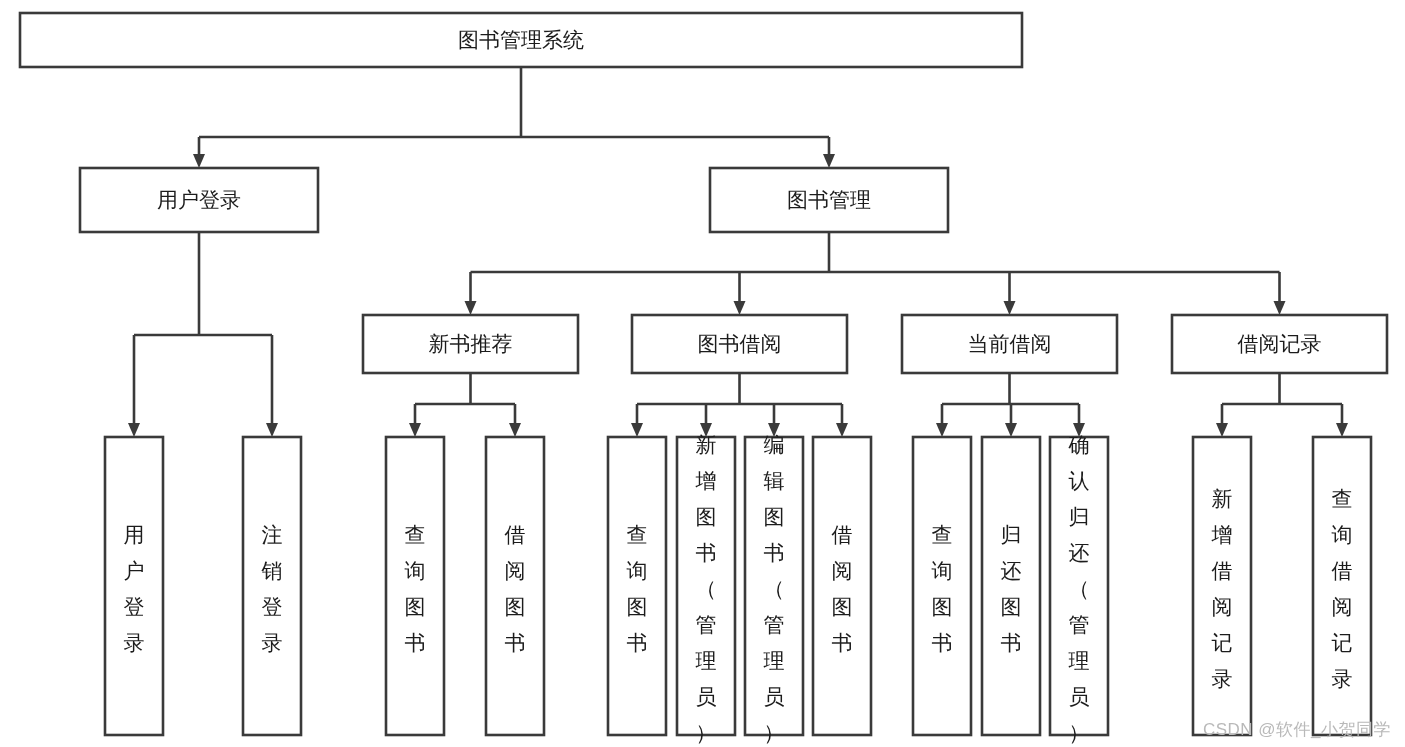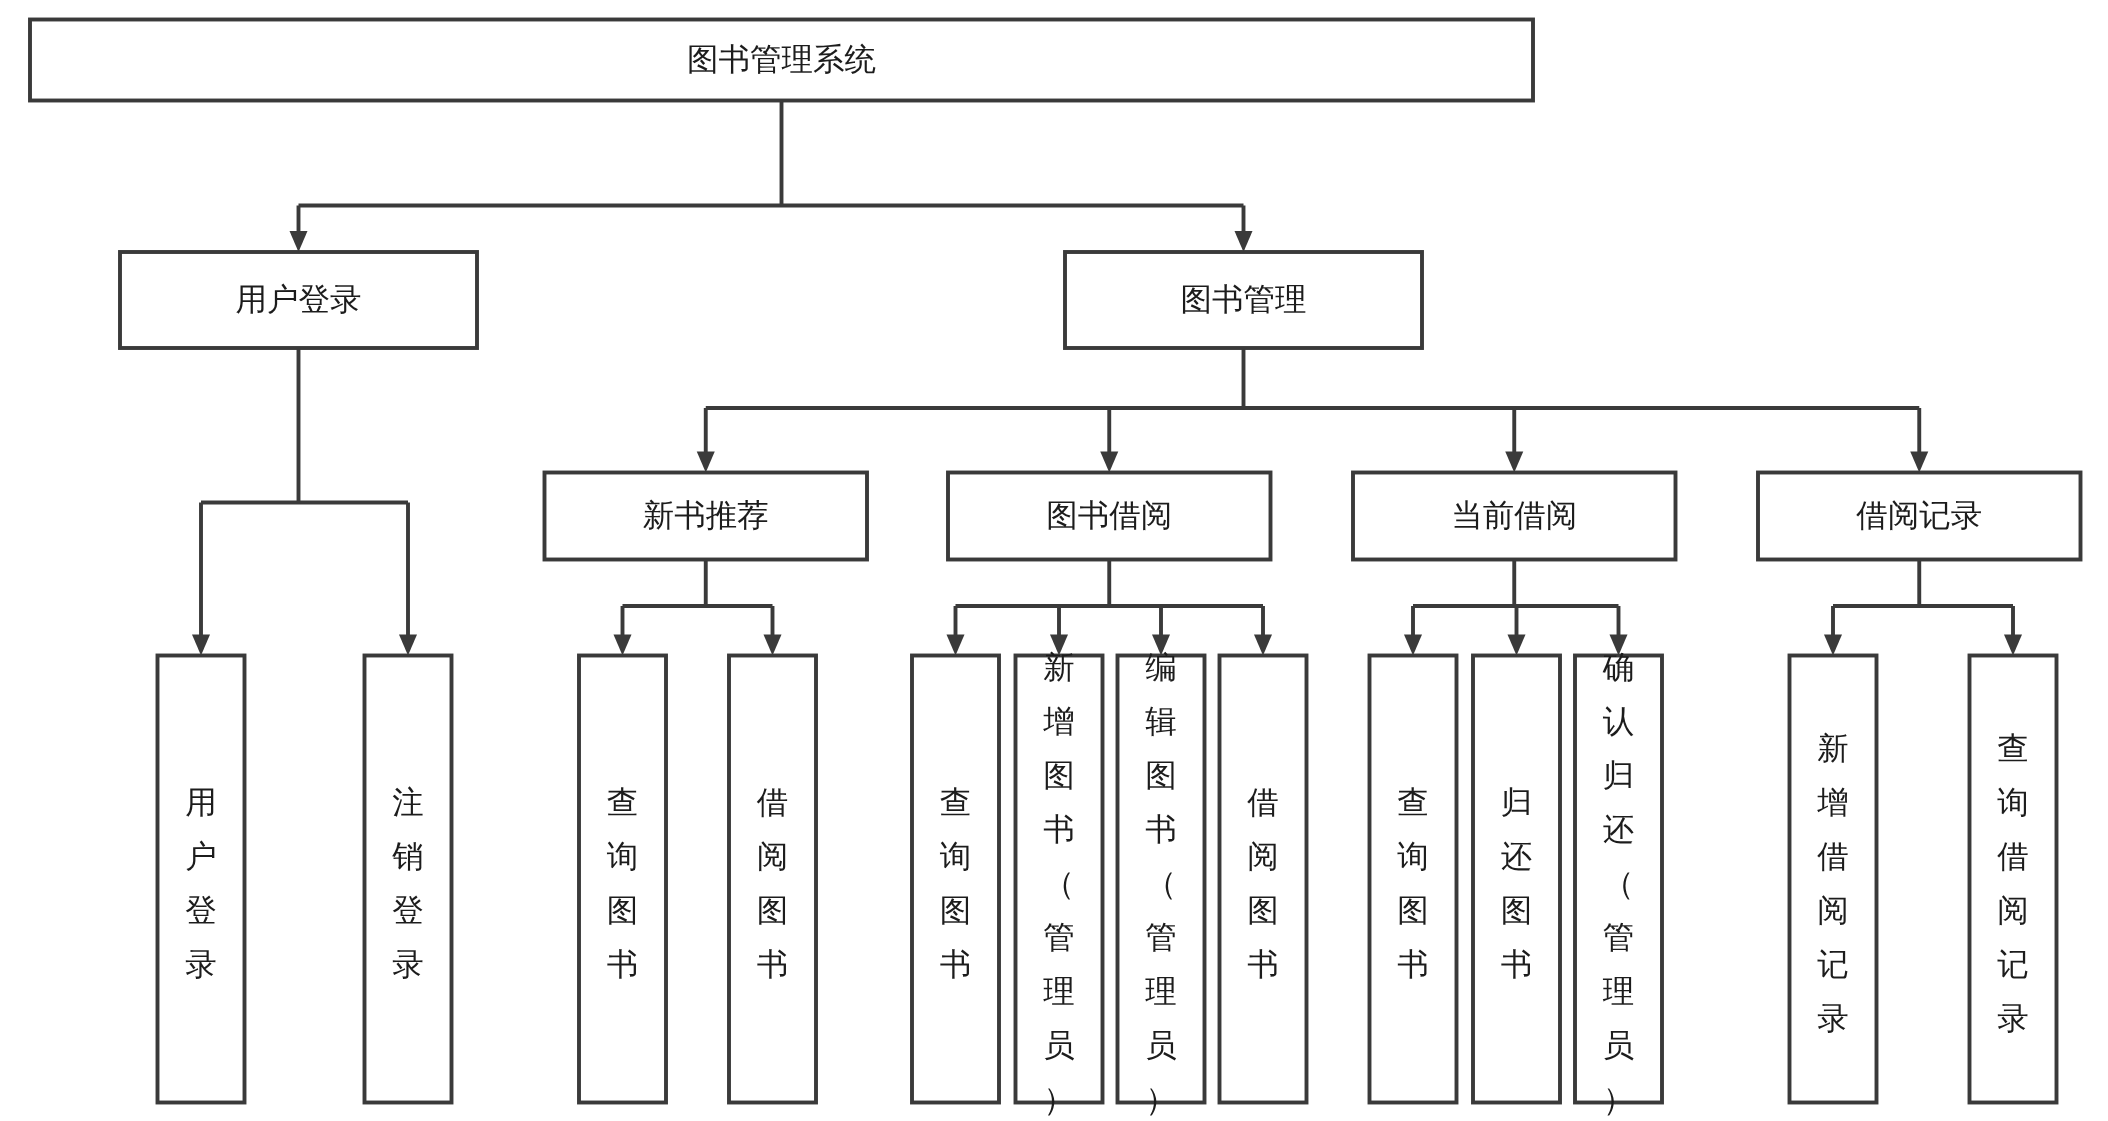--- a/index.html
+++ b/index.html
@@ -214,13 +214,14 @@
         <g>
           <rect class="node-box" x="1193" y="437" width="58" height="298"></rect>
           <text class="node-label-v" x="1222" y="506.08"><tspan x="1222" dy="0">新</tspan><tspan x="1222" dy="36">增</tspan><tspan x="1222" dy="36">借</tspan><tspan x="1222" dy="36">阅</tspan><tspan x="1222" dy="36">记</tspan><tspan x="1222" dy="36">录</tspan></text>
         </g>
         <g>
           <rect class="node-box" x="1313" y="437" width="58" height="298"></rect>
           <text class="node-label-v" x="1342" y="506.08"><tspan x="1342" dy="0">查</tspan><tspan x="1342" dy="36">询</tspan><tspan x="1342" dy="36">借</tspan><tspan x="1342" dy="36">阅</tspan><tspan x="1342" dy="36">记</tspan><tspan x="1342" dy="36">录</tspan></text>
         </g>
       </g>
   </svg>
+  <div class="watermark-text">CSDN @软件_小贺同学</div>
 </div>
 
 </body></html>

